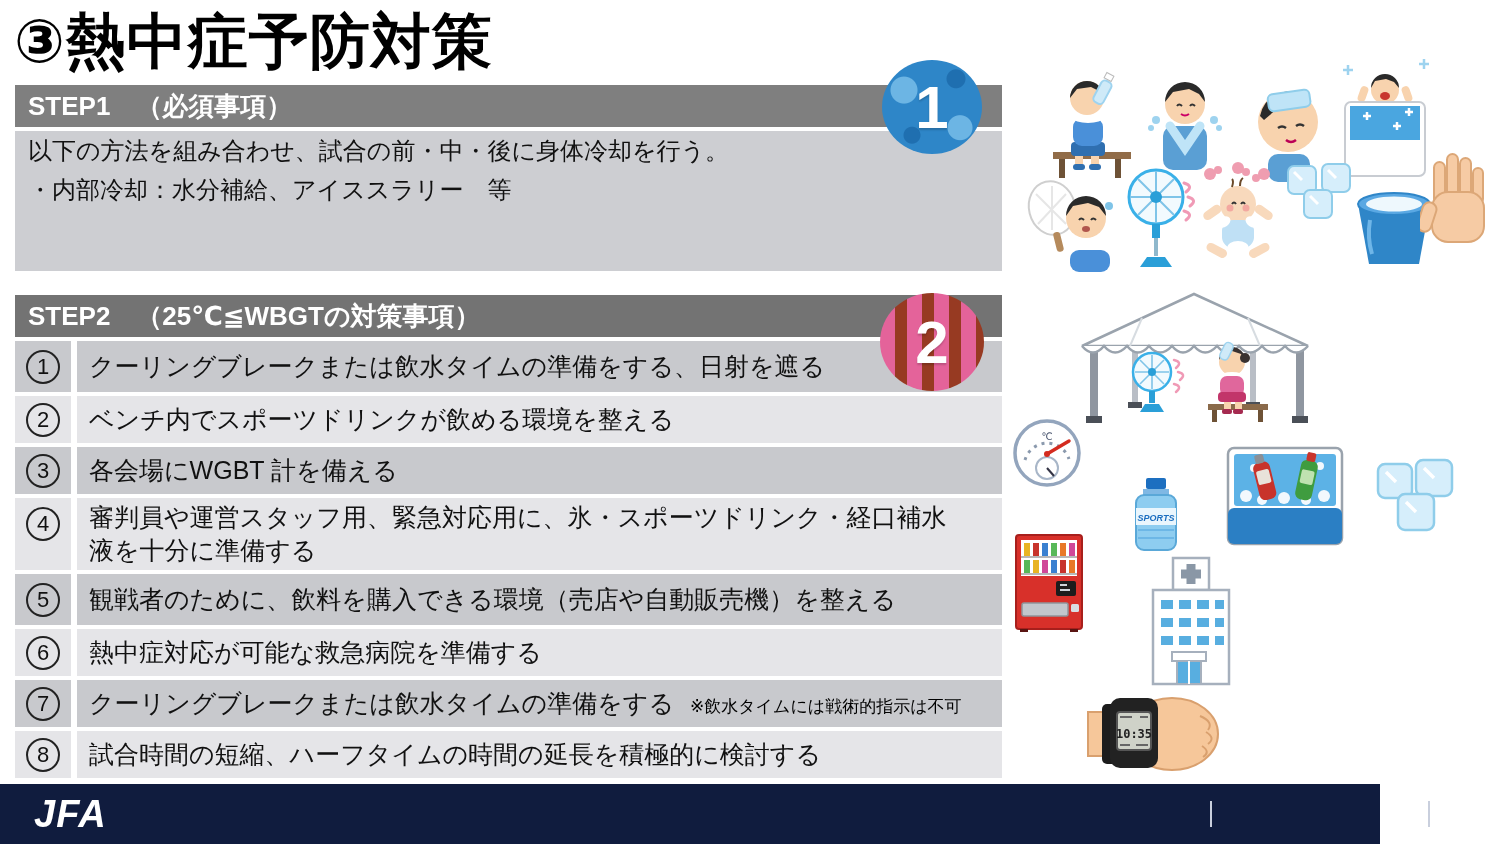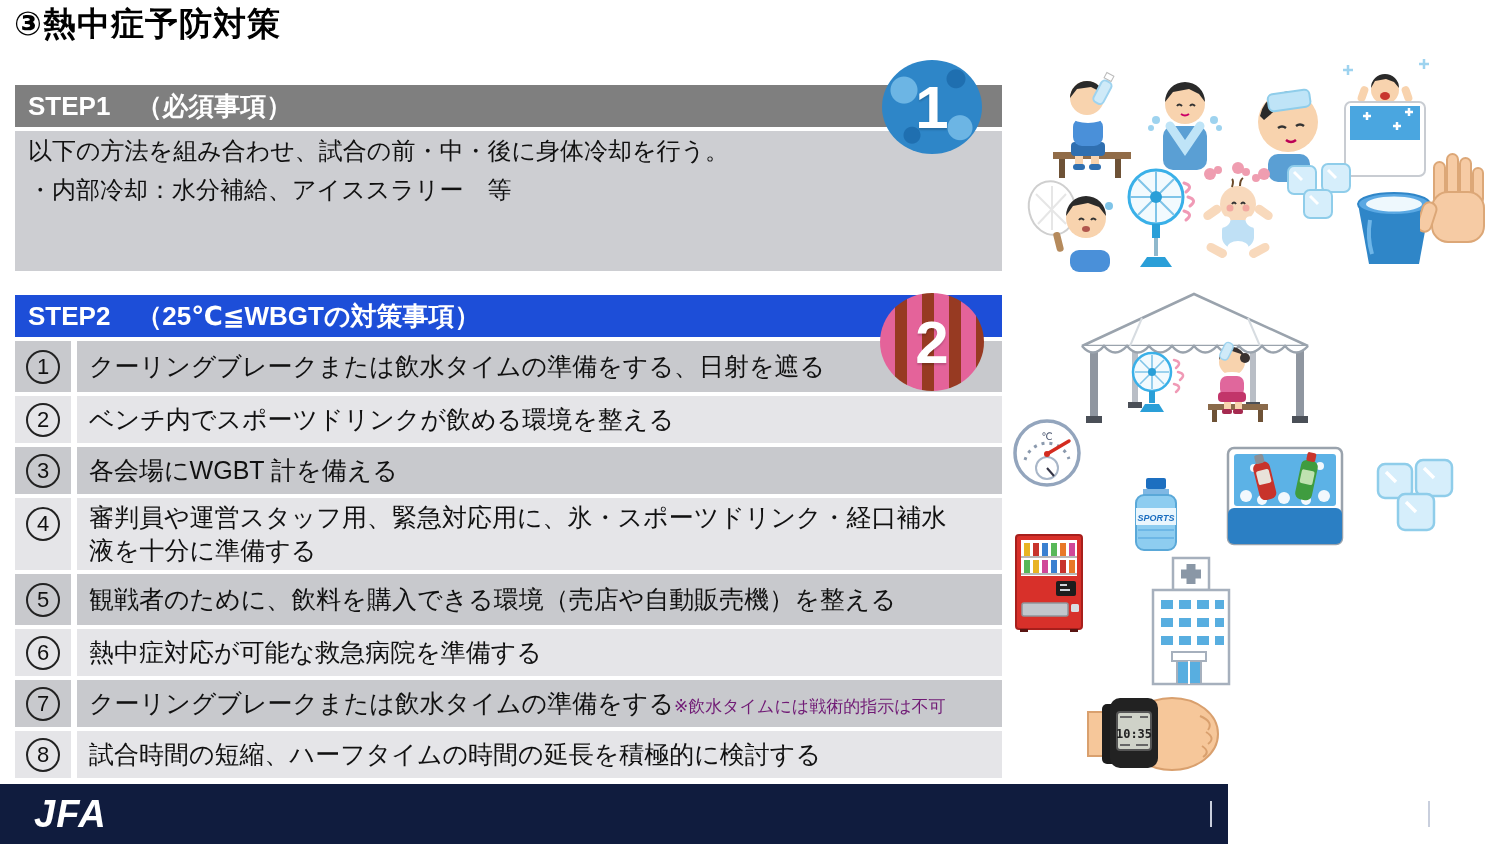--- a/index.html
+++ b/index.html
@@ -1,56 +1,56 @@
 <!DOCTYPE html>
 <html><head>
 <meta charset="utf-8">
 <style>
   html,body{margin:0;padding:0;}
   body{width:1500px;height:844px;overflow:hidden;background:#fff;
        font-family:"Liberation Sans","DejaVu Sans",sans-serif;}
   .slide{position:relative;width:1500px;height:844px;background:#fff;}
 
-  .title{position:absolute;left:14px;top:2px;font-size:33px;font-weight:900;color:#000;letter-spacing:1px;}
+  .title{position:absolute;left:14px;top:2px;font-size:60px;font-weight:900;color:#000;letter-spacing:1px;}
 
   .bar{position:absolute;left:15px;width:987px;height:42px;line-height:42px;
        color:#fff;font-weight:bold;font-size:26px;padding-left:13px;box-sizing:border-box;}
   .bar.step1{top:85px;background:#7f7f7f;}
-  .bar.step2{top:295px;background:#1d4ed8;}
+  .bar.step2{top:295px;background:#737373;}
 
   .step1-body{position:absolute;left:15px;top:131px;width:987px;height:140px;
        background:#cdced2;box-sizing:border-box;padding:1px 110px 0 13px;
        font-size:24px;line-height:38.5px;color:#111;}
   .step1-body p{margin:0;}
 
   .rows{position:absolute;left:15px;top:341px;width:987px;}
   .row{display:flex;margin-bottom:4px;}
   .row .num-cell{width:56px;display:flex;align-items:center;justify-content:center;flex:none;}
   .row .gap{width:6px;background:#fff;flex:none;}
   .row .text-cell{flex:1;display:flex;align-items:center;padding-left:12px;font-size:25px;color:#111;line-height:33px;}
   .row.dark .num-cell,.row.dark .text-cell{background:#c8c9cd;}
   .row.light .num-cell,.row.light .text-cell{background:#e5e5e8;}
   .circ-num{width:34px;height:34px;border:2px solid #222;border-radius:50%;
        display:flex;align-items:center;justify-content:center;font-size:22px;color:#111;box-sizing:border-box;}
-  .note{font-size:17px;color:#701a75;align-self:center;padding-top:6px;}
+  .note{font-size:17px;margin-left:16px;color:#000000;align-self:center;padding-top:6px;}
 
   .badge{position:absolute;border-radius:50%;display:flex;align-items:center;justify-content:center;
        color:#fff;font-weight:900;font-size:60px;z-index:5;
        text-shadow:0 2px 2px rgba(0,0,0,.18);}
   .badge.b1{left:882px;top:60px;width:100px;height:94px;
        background:
         radial-gradient(circle at 22% 32%, #6cb5e4 0 13px, rgba(0,0,0,0) 14px),
         radial-gradient(circle at 78% 72%, #6cb5e4 0 12px, rgba(0,0,0,0) 13px),
         radial-gradient(circle at 74% 20%, #1f6fb0 0 9px, rgba(0,0,0,0) 10px),
         radial-gradient(circle at 30% 80%, #1f6fb0 0 8px, rgba(0,0,0,0) 9px),
         #2e86c8;}
   .badge.b2{left:880px;top:293px;width:104px;height:98px;
        background:repeating-linear-gradient(90deg,#e4639a 0 15px,#973a22 15px 27px);}
 
-  .footer{position:absolute;left:0;top:784px;width:1228px;height:60px;background:#101c3e;}
+  .footer{position:absolute;left:0;top:784px;width:1380px;height:60px;background:#101c3e;}
   .footer .logo{position:absolute;left:34px;top:0;height:60px;line-height:60px;
        color:#fff;font-weight:900;font-style:italic;font-size:38px;letter-spacing:1px;}
   .footer .sep{position:absolute;top:17px;width:2px;height:26px;background:#c9cfdd;}
   .footer .sep.s1{left:1210px;} .footer .sep.s2{left:1428px;}
   .footer .page{position:absolute;left:1446px;top:0;width:44px;height:60px;line-height:60px;
        text-align:center;color:#fff;font-weight:bold;font-size:27px;}
 
   .illo{position:absolute;}
   svg{display:block;}
 </style>

